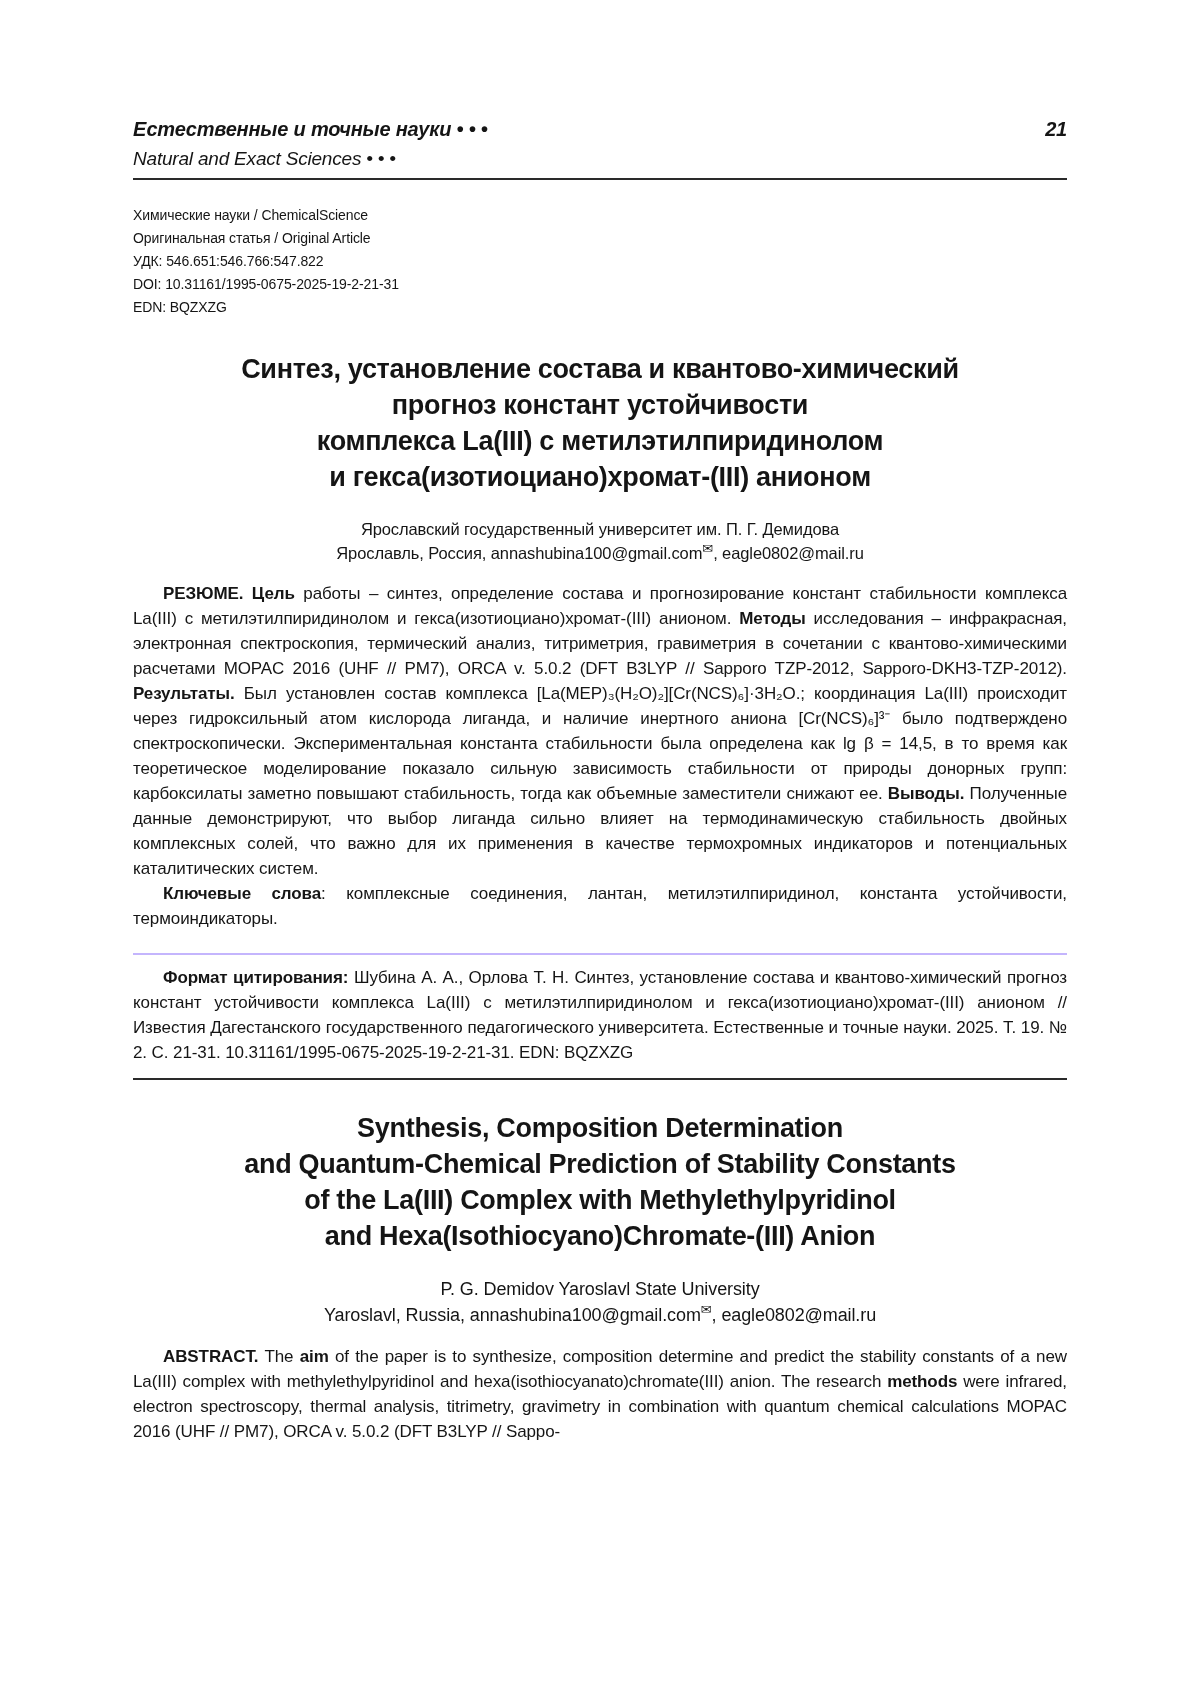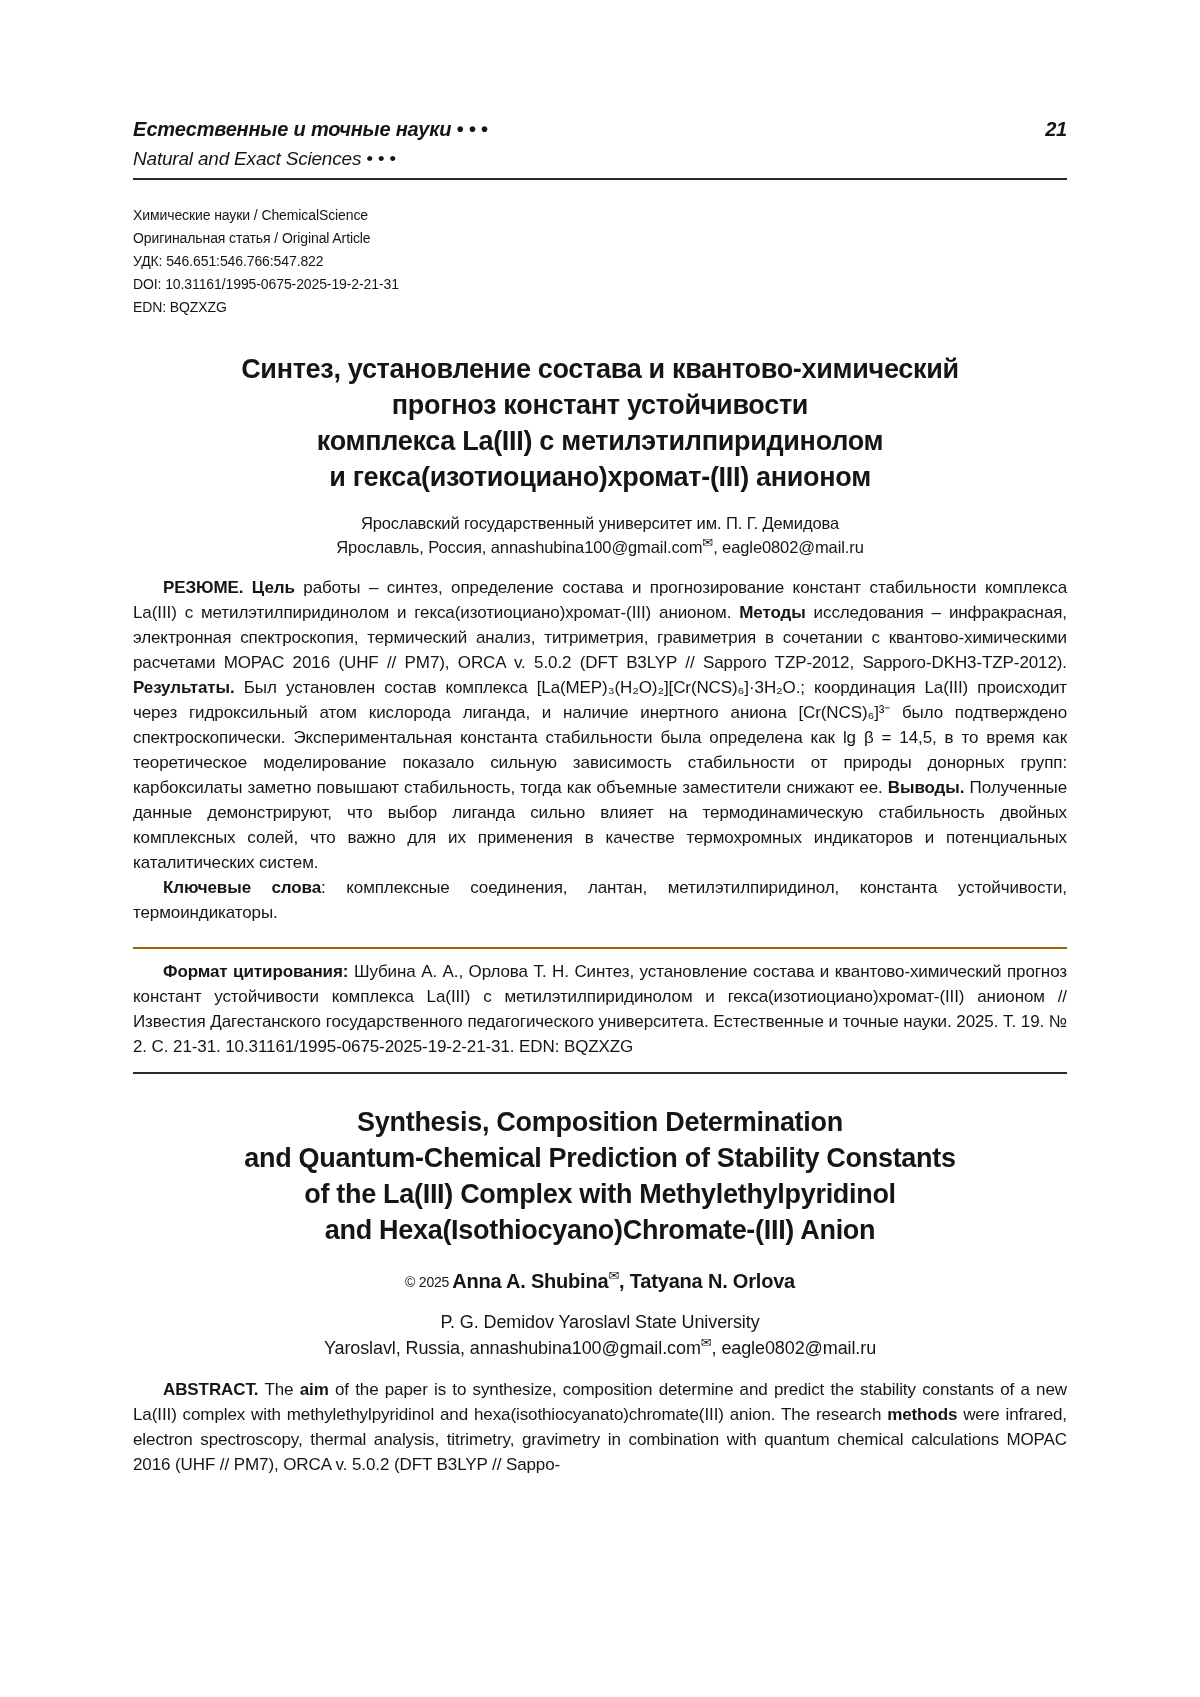--- a/index.html
+++ b/index.html
@@ -24,32 +24,32 @@
   .title { margin-top: 32px; text-align: center; font-weight: 700;
            font-size: 27px; line-height: 36px; letter-spacing: -0.3px; white-space: pre-line; }
   .title-en { margin-top: 30px; }
 
   
   .authors { margin-top: 22px; text-align: center; font-size: 20px; font-weight: 700; letter-spacing: -0.2px; }
   .copyright { font-size: 14px; font-weight: 400; margin-right: 3px; vertical-align: 1px; }
   .env { font-size: 13px; font-weight: 400; vertical-align: super; line-height: 0; }
 
   
-  .affil { margin-top: 17px; text-align: center; font-size: 16.5px; line-height: 23px; letter-spacing: -0.1px; }
+  .affil { margin-top: 23px; text-align: center; font-size: 16.5px; line-height: 23px; letter-spacing: -0.1px; }
   .contacts { margin-top: 1px; }
   .affil-en { font-size: 18px; line-height: 25px; }
 
   
   .para { margin-top: 16px; font-size: 17px; line-height: 25px;
           text-align: justify; text-indent: 30px; letter-spacing: -0.1px; }
   .para b { font-weight: 700; }
   .keywords { margin-top: 0; }
 
   
-  .citation { margin-top: 22px; border-top: 2px solid #a16207; border-bottom: 2px solid #2a2a2a;
+  .citation { margin-top: 22px; border-top: 2px solid #c4b5fd; border-bottom: 2px solid #2a2a2a;
               padding: 10px 0 13px 0; }
   .citation .para { margin-top: 0; }
 </style>
 </head>
 <body>
 
 <div class="page">
 
   <header class="running-head">
     <div class="rh-line1">
@@ -83,21 +83,20 @@
 
   <section class="citation">
     <p class="para"><b>Формат цитирования:</b><span> Шубина А. А., Орлова Т. Н. Синтез, установление состава и квантово-химический прогноз констант устойчивости комплекса La(III) с метилэтилпиридинолом и гекса(изотиоциано)хромат-(III) анионом // Известия Дагестанского государственного педагогического университета. Естественные и точные науки. 2025. Т. 19. № 2. С. 21-31. 10.31161/1995-0675-2025-19-2-21-31. EDN: BQZXZG</span></p>
   </section>
 
   <h2 class="title title-en">Synthesis, Composition Determination
 and Quantum-Chemical Prediction of Stability Constants
 of the La(III) Complex with Methylethylpyridinol
 and Hexa(Isothiocyano)Chromate-(III) Anion</h2>
 
-  <p class="authors"><span class="copyright">© 2025</span><b>Anna A. Shubina</b><sup class="env">✉</sup><b>, </b><b>Tatyana N. Orlova</b></p>
 
   <p class="affil affil-en">P. G. Demidov Yaroslavl State University</p>
 
   <p class="affil affil-en contacts"><span>Yaroslavl, Russia, annashubina100@gmail.com</span><sup class="env">✉</sup><span>, eagle0802@mail.ru</span></p>
 
   <p class="para"><b>ABSTRACT.</b><span> The </span><b>aim</b><span> of the paper is to synthesize, composition determine and predict the stability constants of a new La(III) complex with methylethylpyridinol and hexa(isothiocyanato)chromate(III) anion. The research </span><b>methods</b><span> were infrared, electron spectroscopy, thermal analysis, titrimetry, gravimetry in combination with quantum chemical calculations MOPAC 2016 (UHF // PM7), ORCA v. 5.0.2 (DFT B3LYP // Sappo-</span></p>
 
 </div>
 
 </body></html>

